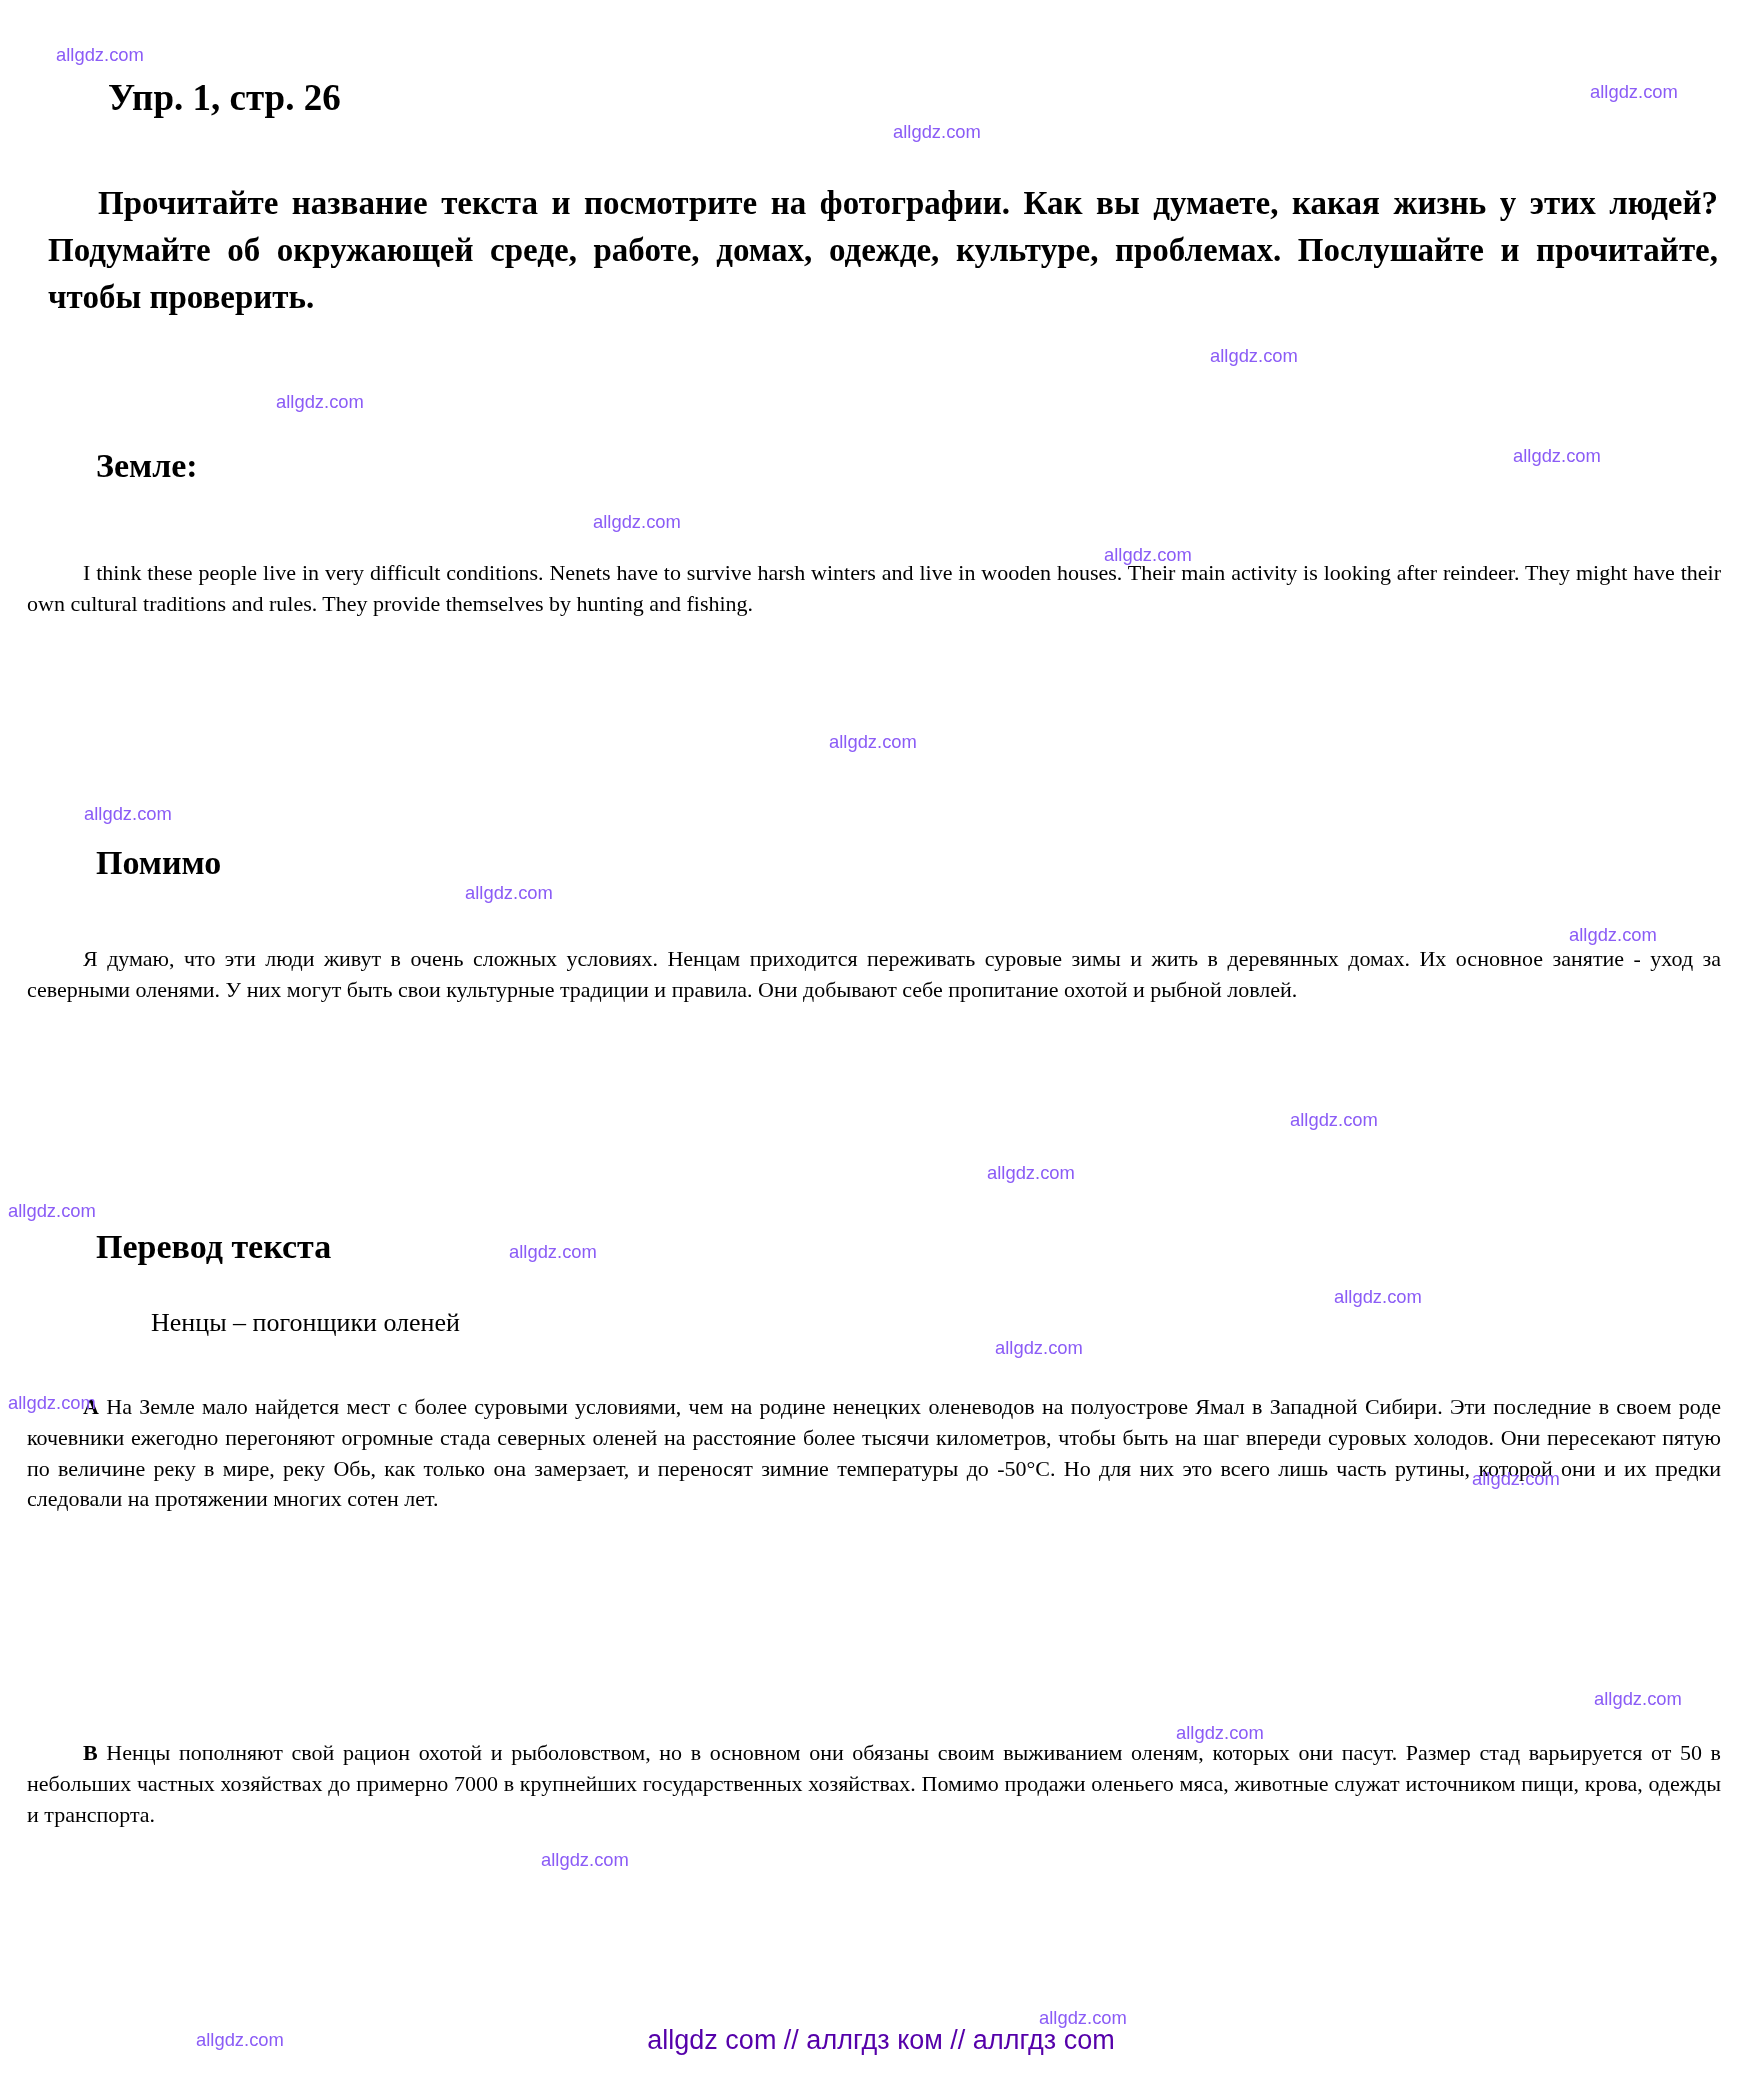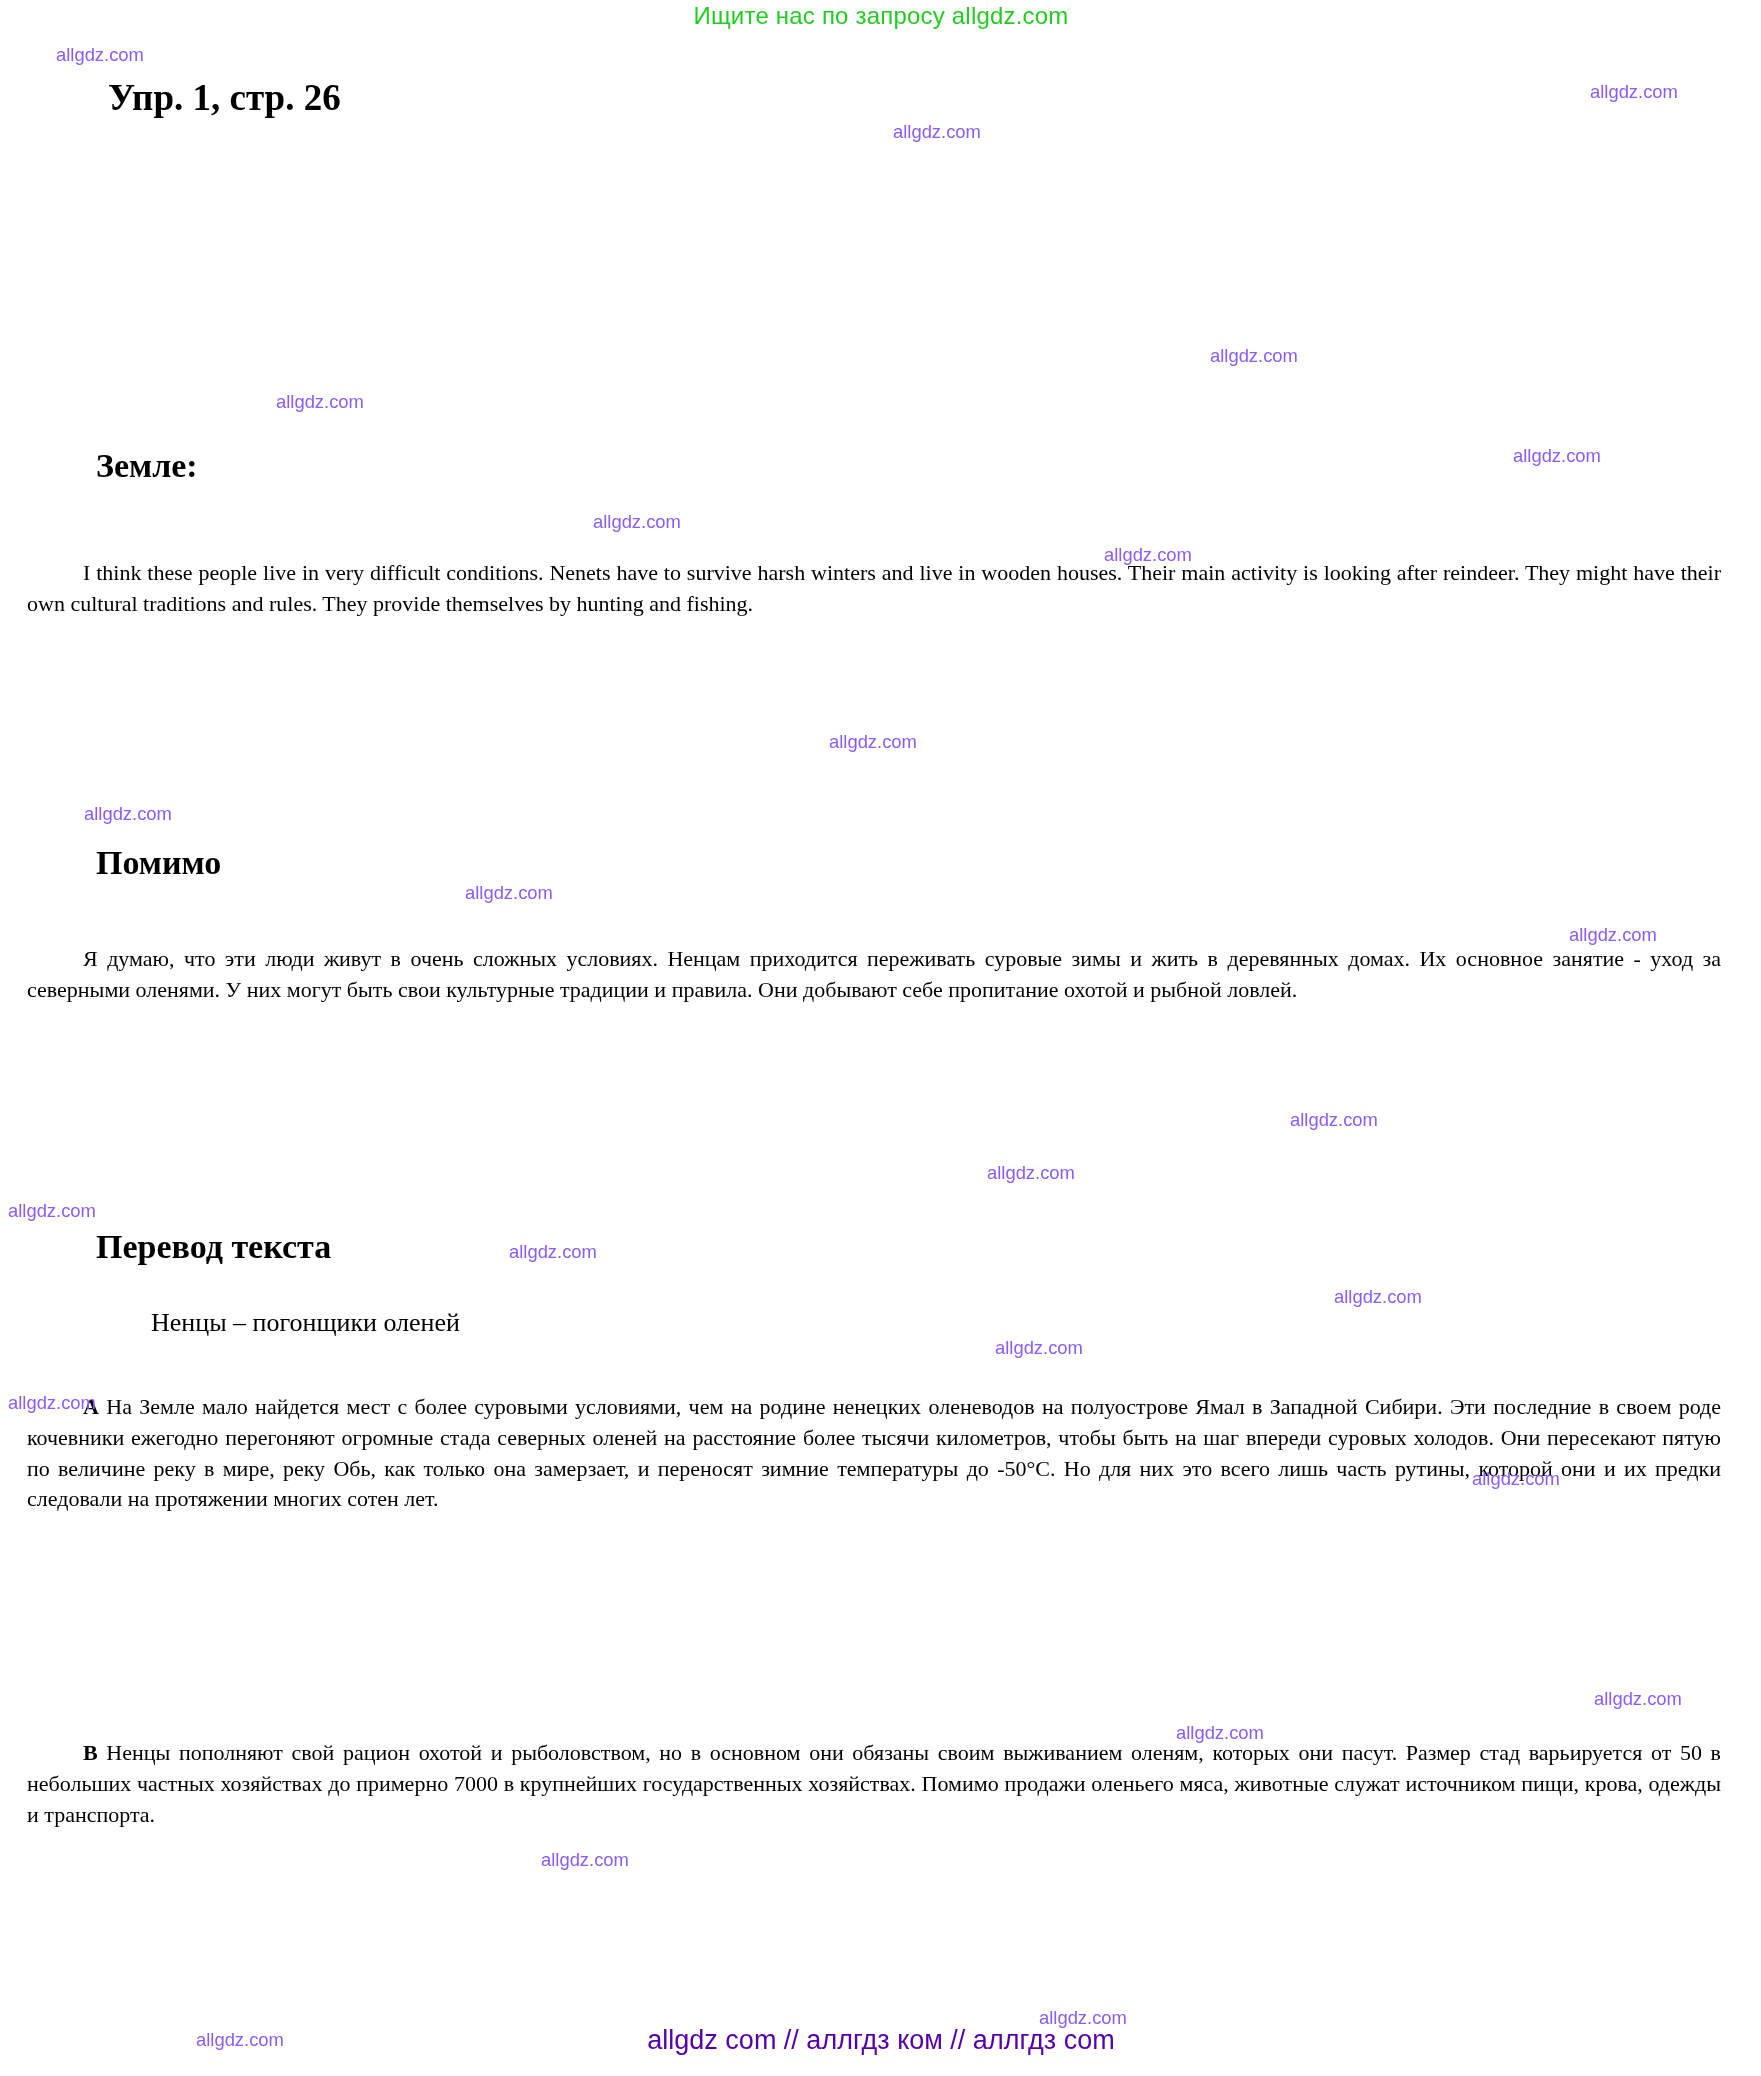--- a/index.html
+++ b/index.html
@@ -132,24 +132,24 @@
     font-size: 27px;
     color: #5500aa;
     white-space: nowrap;
   }
 </style>
 </head>
 <body>
 
 <div id="page">
 
-  <div class="promo">Ищите нас по запросу allgdz.com</div>
 
   <div class="ex-title">Упр. 1, стр. 26</div>
 
+  <div class="task">Прочитайте название текста и посмотрите на фотографии. Как вы думаете, какая жизнь у этих людей? Подумайте об окружающей среде, работе, домах, одежде, культуре, проблемах. Послушайте и прочитайте, чтобы проверить.</div>
 
   <div class="h-answer">Земле:</div>
 
   <div class="para" id="answer-en">I think these people live in very difficult conditions. Nenets have to survive harsh winters and live in wooden houses. Their main activity is looking after reindeer. They might have their own cultural traditions and rules.  They provide themselves by hunting and fishing.</div>
 
   <div class="h-perevod">Помимо</div>
 
   <div class="para" id="answer-ru">Я думаю, что эти люди живут в очень сложных условиях. Ненцам приходится переживать суровые зимы и жить в деревянных домах. Их основное занятие - уход за северными оленями. У них могут быть свои культурные традиции и правила. Они добывают себе пропитание охотой и рыбной ловлей.</div>
 
   <div class="h-perevod-text">Перевод текста</div>

